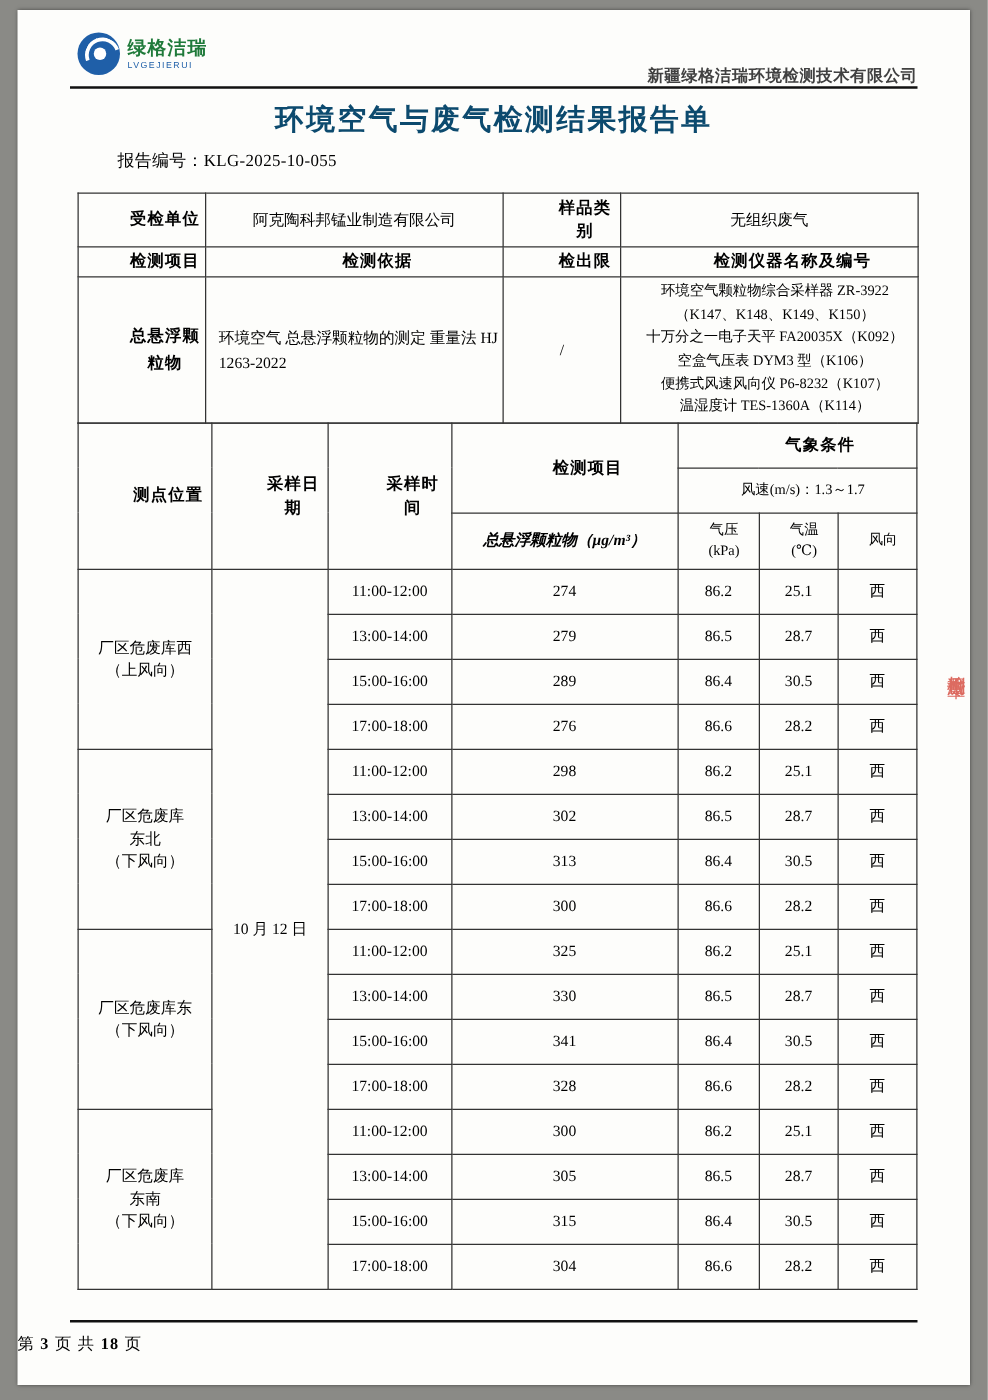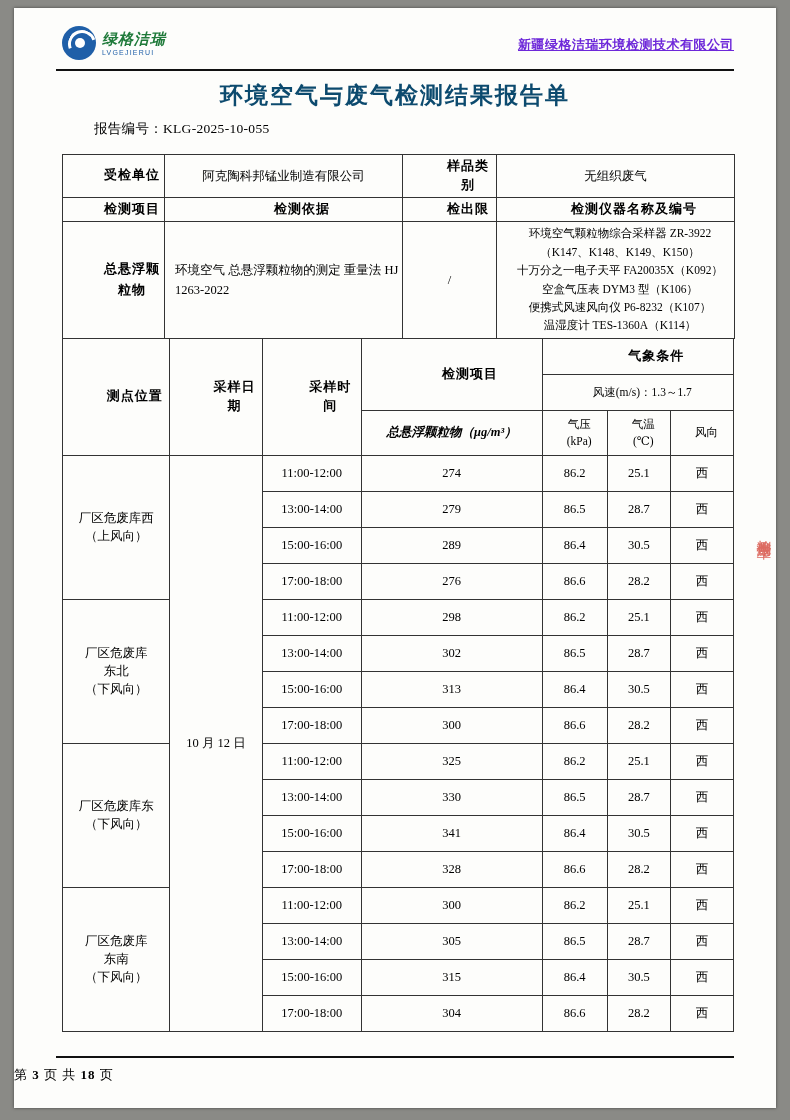--- a/index.html
+++ b/index.html
@@ -68,39 +68,37 @@
     display: flex;
     flex-direction: column;
     line-height: 1;
   }
   .logo-cn {
     font-family: "Liberation Sans", sans-serif;
     font-size: 15px;
     font-weight: bold;
     color: #1f7a3a;
     letter-spacing: 1px;
-    font-style: italic;
   }
   .logo-en {
     font-family: "Liberation Sans", sans-serif;
     font-size: 7px;
     color: #1f5fa8;
     letter-spacing: 1.2px;
     margin-top: 3px;
   }
   .company {
     position: absolute;
     right: 42px;
-    top: 28px;
+    top: 44px;
     font-family: "Liberation Sans", sans-serif;
     font-size: 13px;
     font-weight: bold;
-    color: #6d28d9;
+    color: #404040;
     letter-spacing: 0.5px;
-    text-decoration: underline;
   }
   .hdr-rule {
     position: absolute;
     left: 42px;
     top: 61px;
     width: 678px;
     height: 0;
     border-top: 2px solid #111;
   }
   .title {

